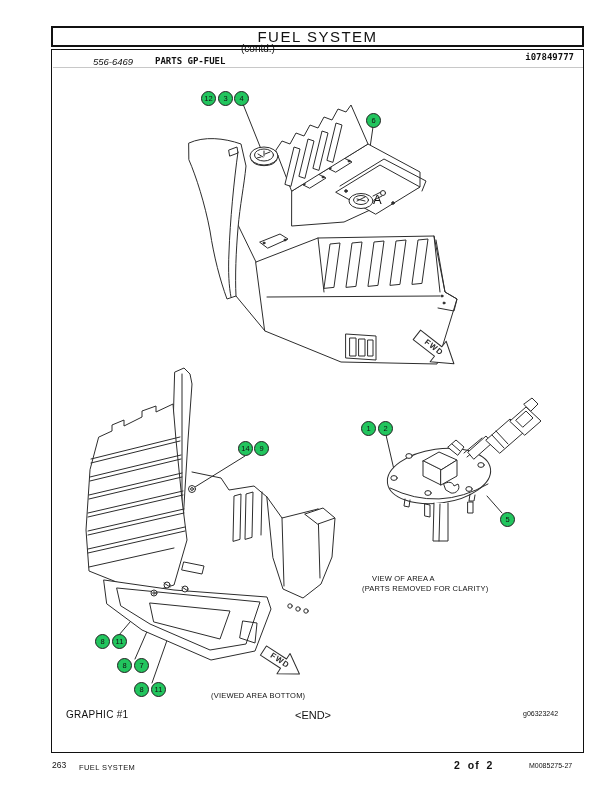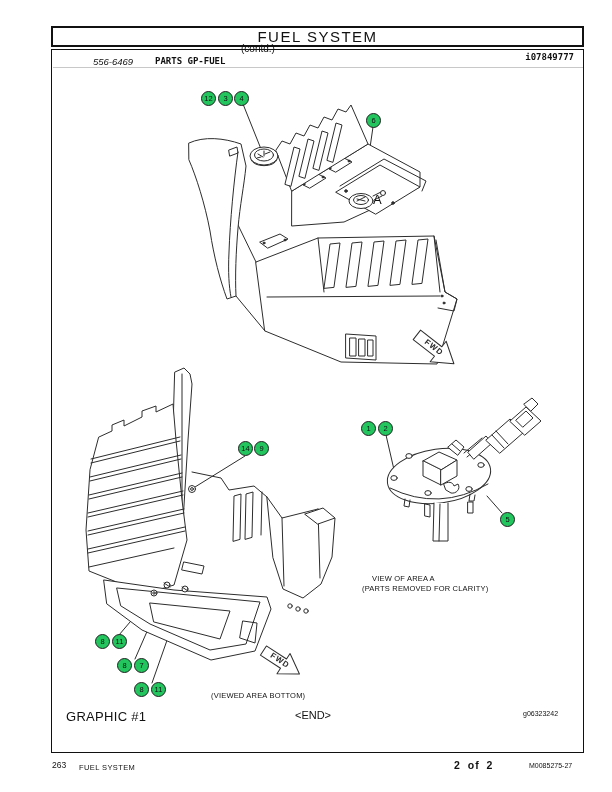--- a/index.html
+++ b/index.html
@@ -23,21 +23,21 @@
   
   .area-a{left:349px;top:192px;font-size:13px;}
   .fwd{position:absolute;width:36px;text-align:center;font-size:8px;font-weight:bold;
        letter-spacing:1px;color:#2d2d2d;}
   .fwd1{left:392px;top:343px;transform:rotate(38deg);}
   .fwd2{left:238px;top:656px;transform:rotate(33deg);}
   .cap{font-size:7.5px;letter-spacing:.2px;white-space:nowrap;color:#111;}
   .cap1{left:348px;top:574px;width:140px;}
   .cap2{left:338px;top:584px;width:160px;}
   .cap3{left:187px;top:691px;width:140px;}
-  .graphic-label{left:42px;top:709px;font-size:13px;letter-spacing:.3px;}
+  .graphic-label{left:42px;top:709px;font-size:10px;letter-spacing:.3px;}
   .end-marker{left:254px;top:709px;width:70px;text-align:center;font-size:11px;}
   .graphic-id{left:499px;top:710px;font-size:7px;}
   
   .pg-num{left:28px;top:760px;font-size:8.5px;}
   .pg-section{left:55px;top:762.5px;font-size:7.5px;letter-spacing:.4px;}
   .pg-of{left:430px;top:759px;font-size:10.5px;font-weight:bold;letter-spacing:1px;word-spacing:3px;}
   .pg-code{left:505px;top:761.5px;font-size:7px;}
   svg{position:absolute;left:0;top:0;}
 </style>
 </head>

